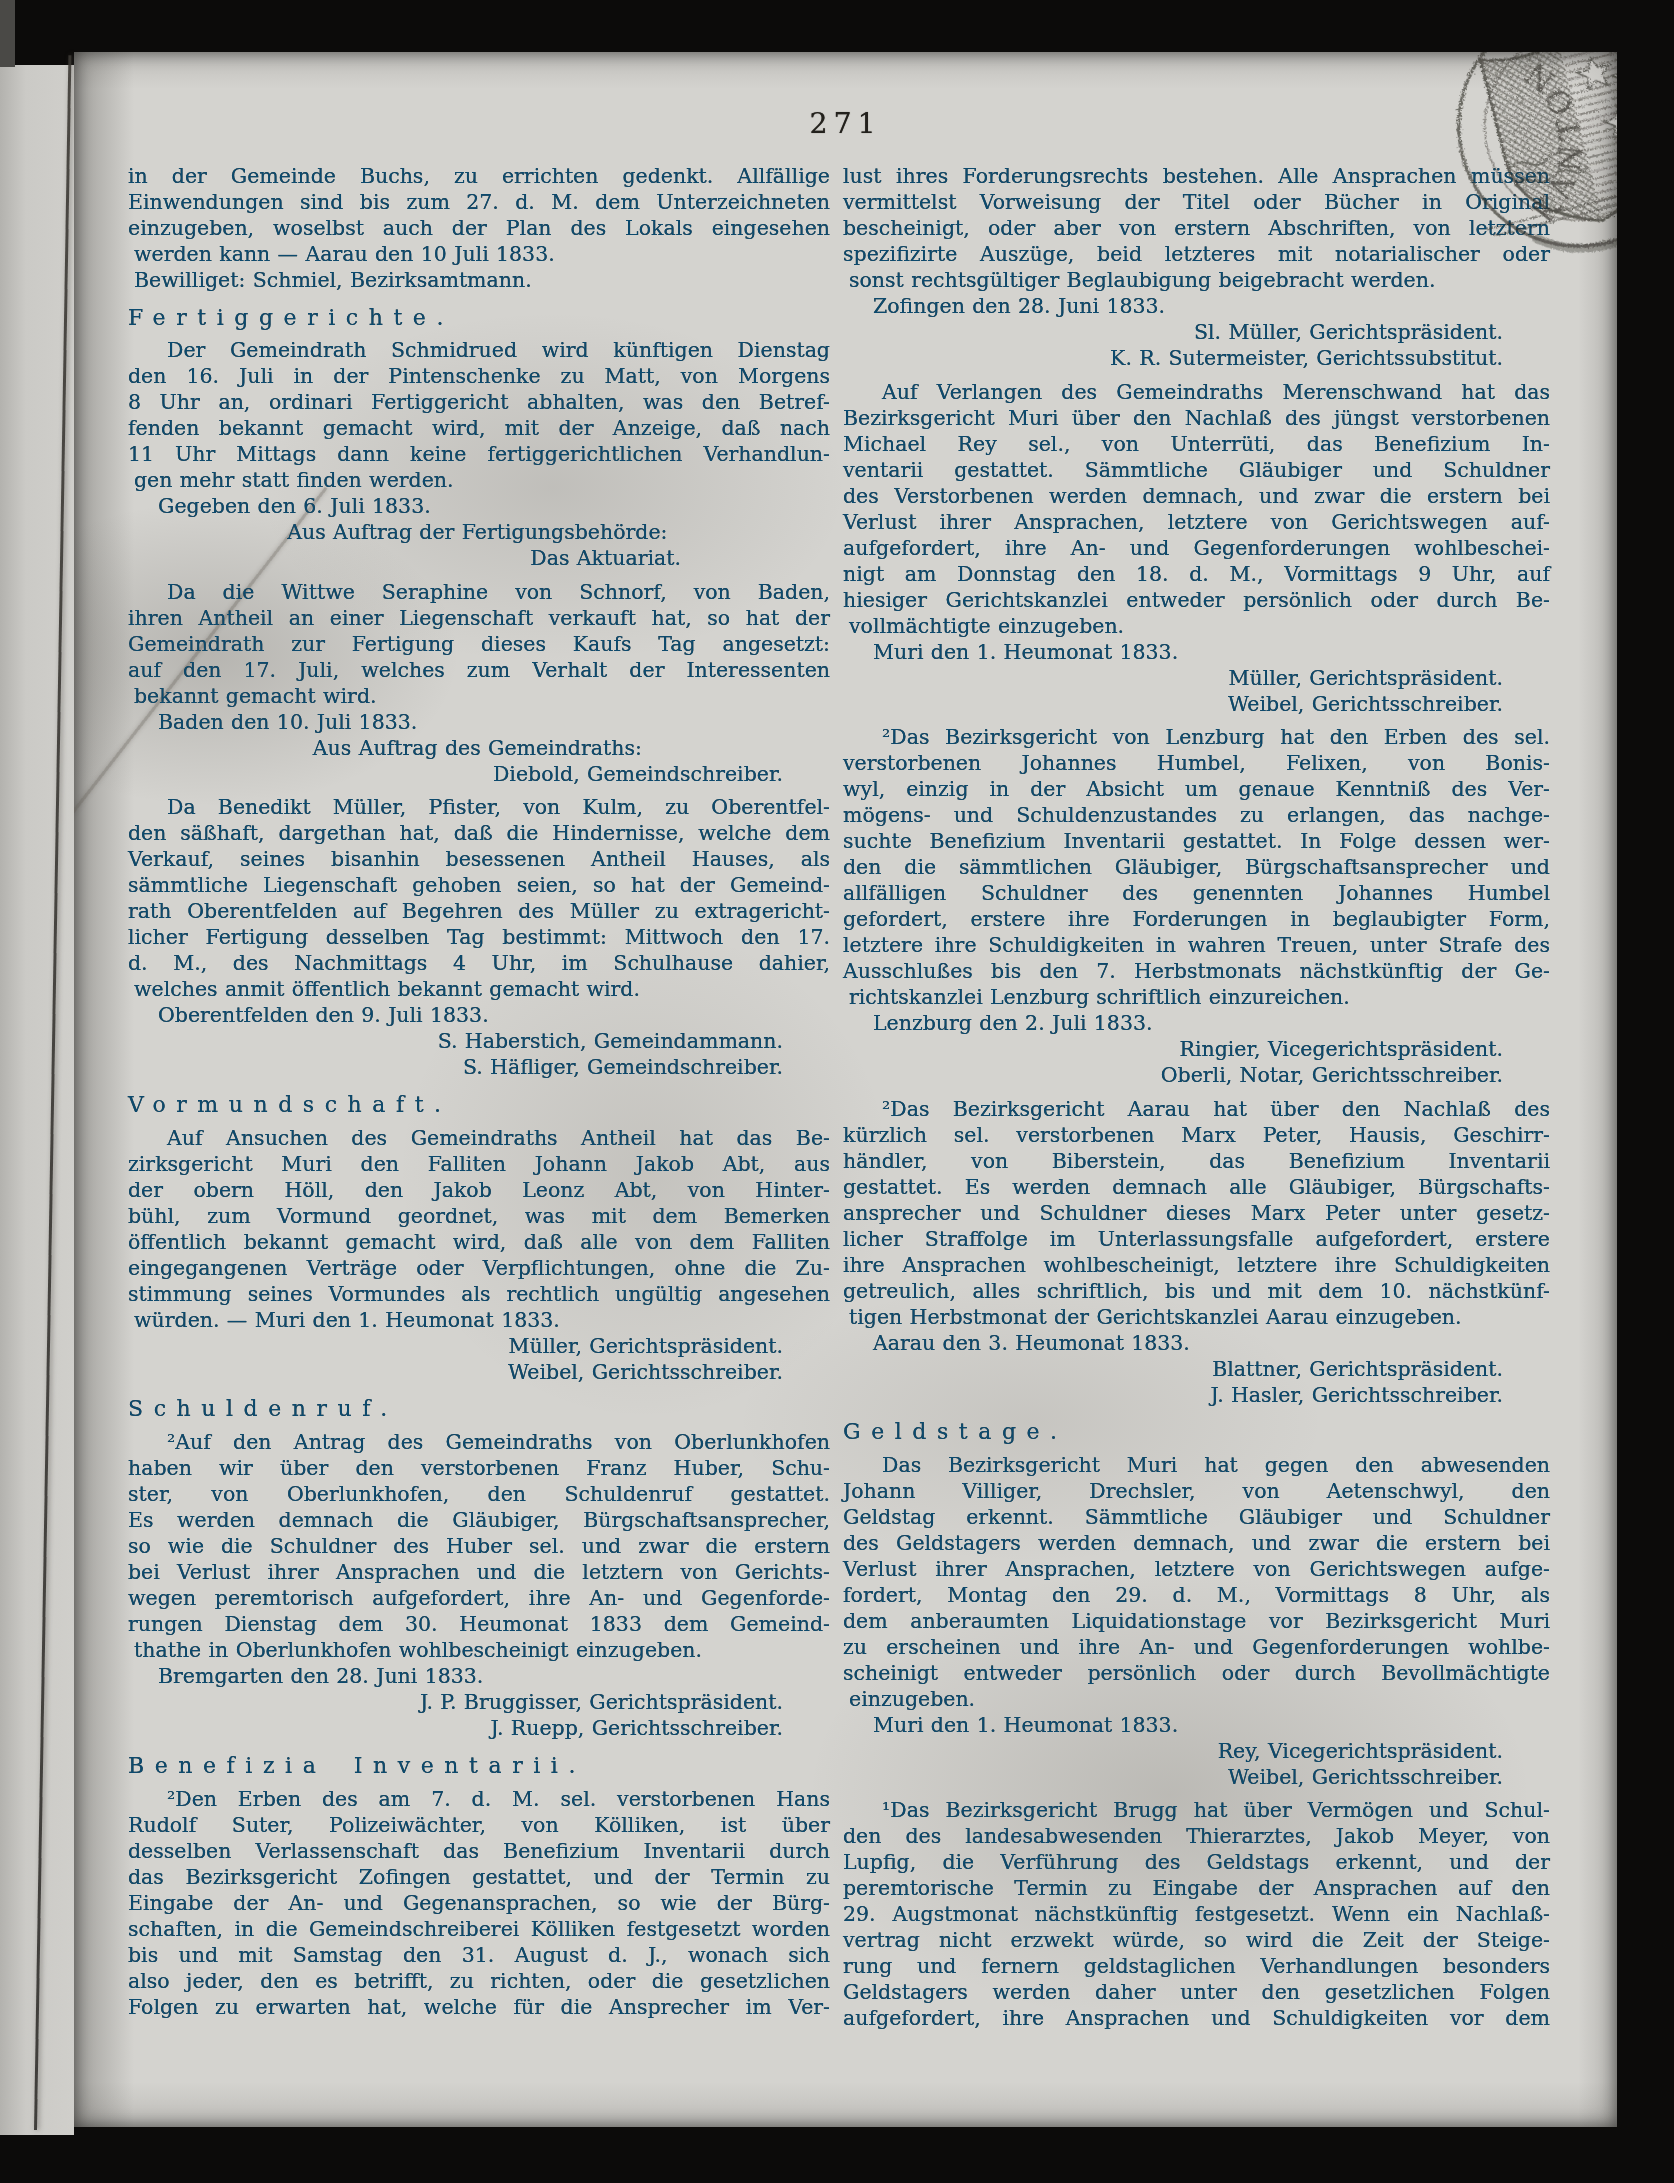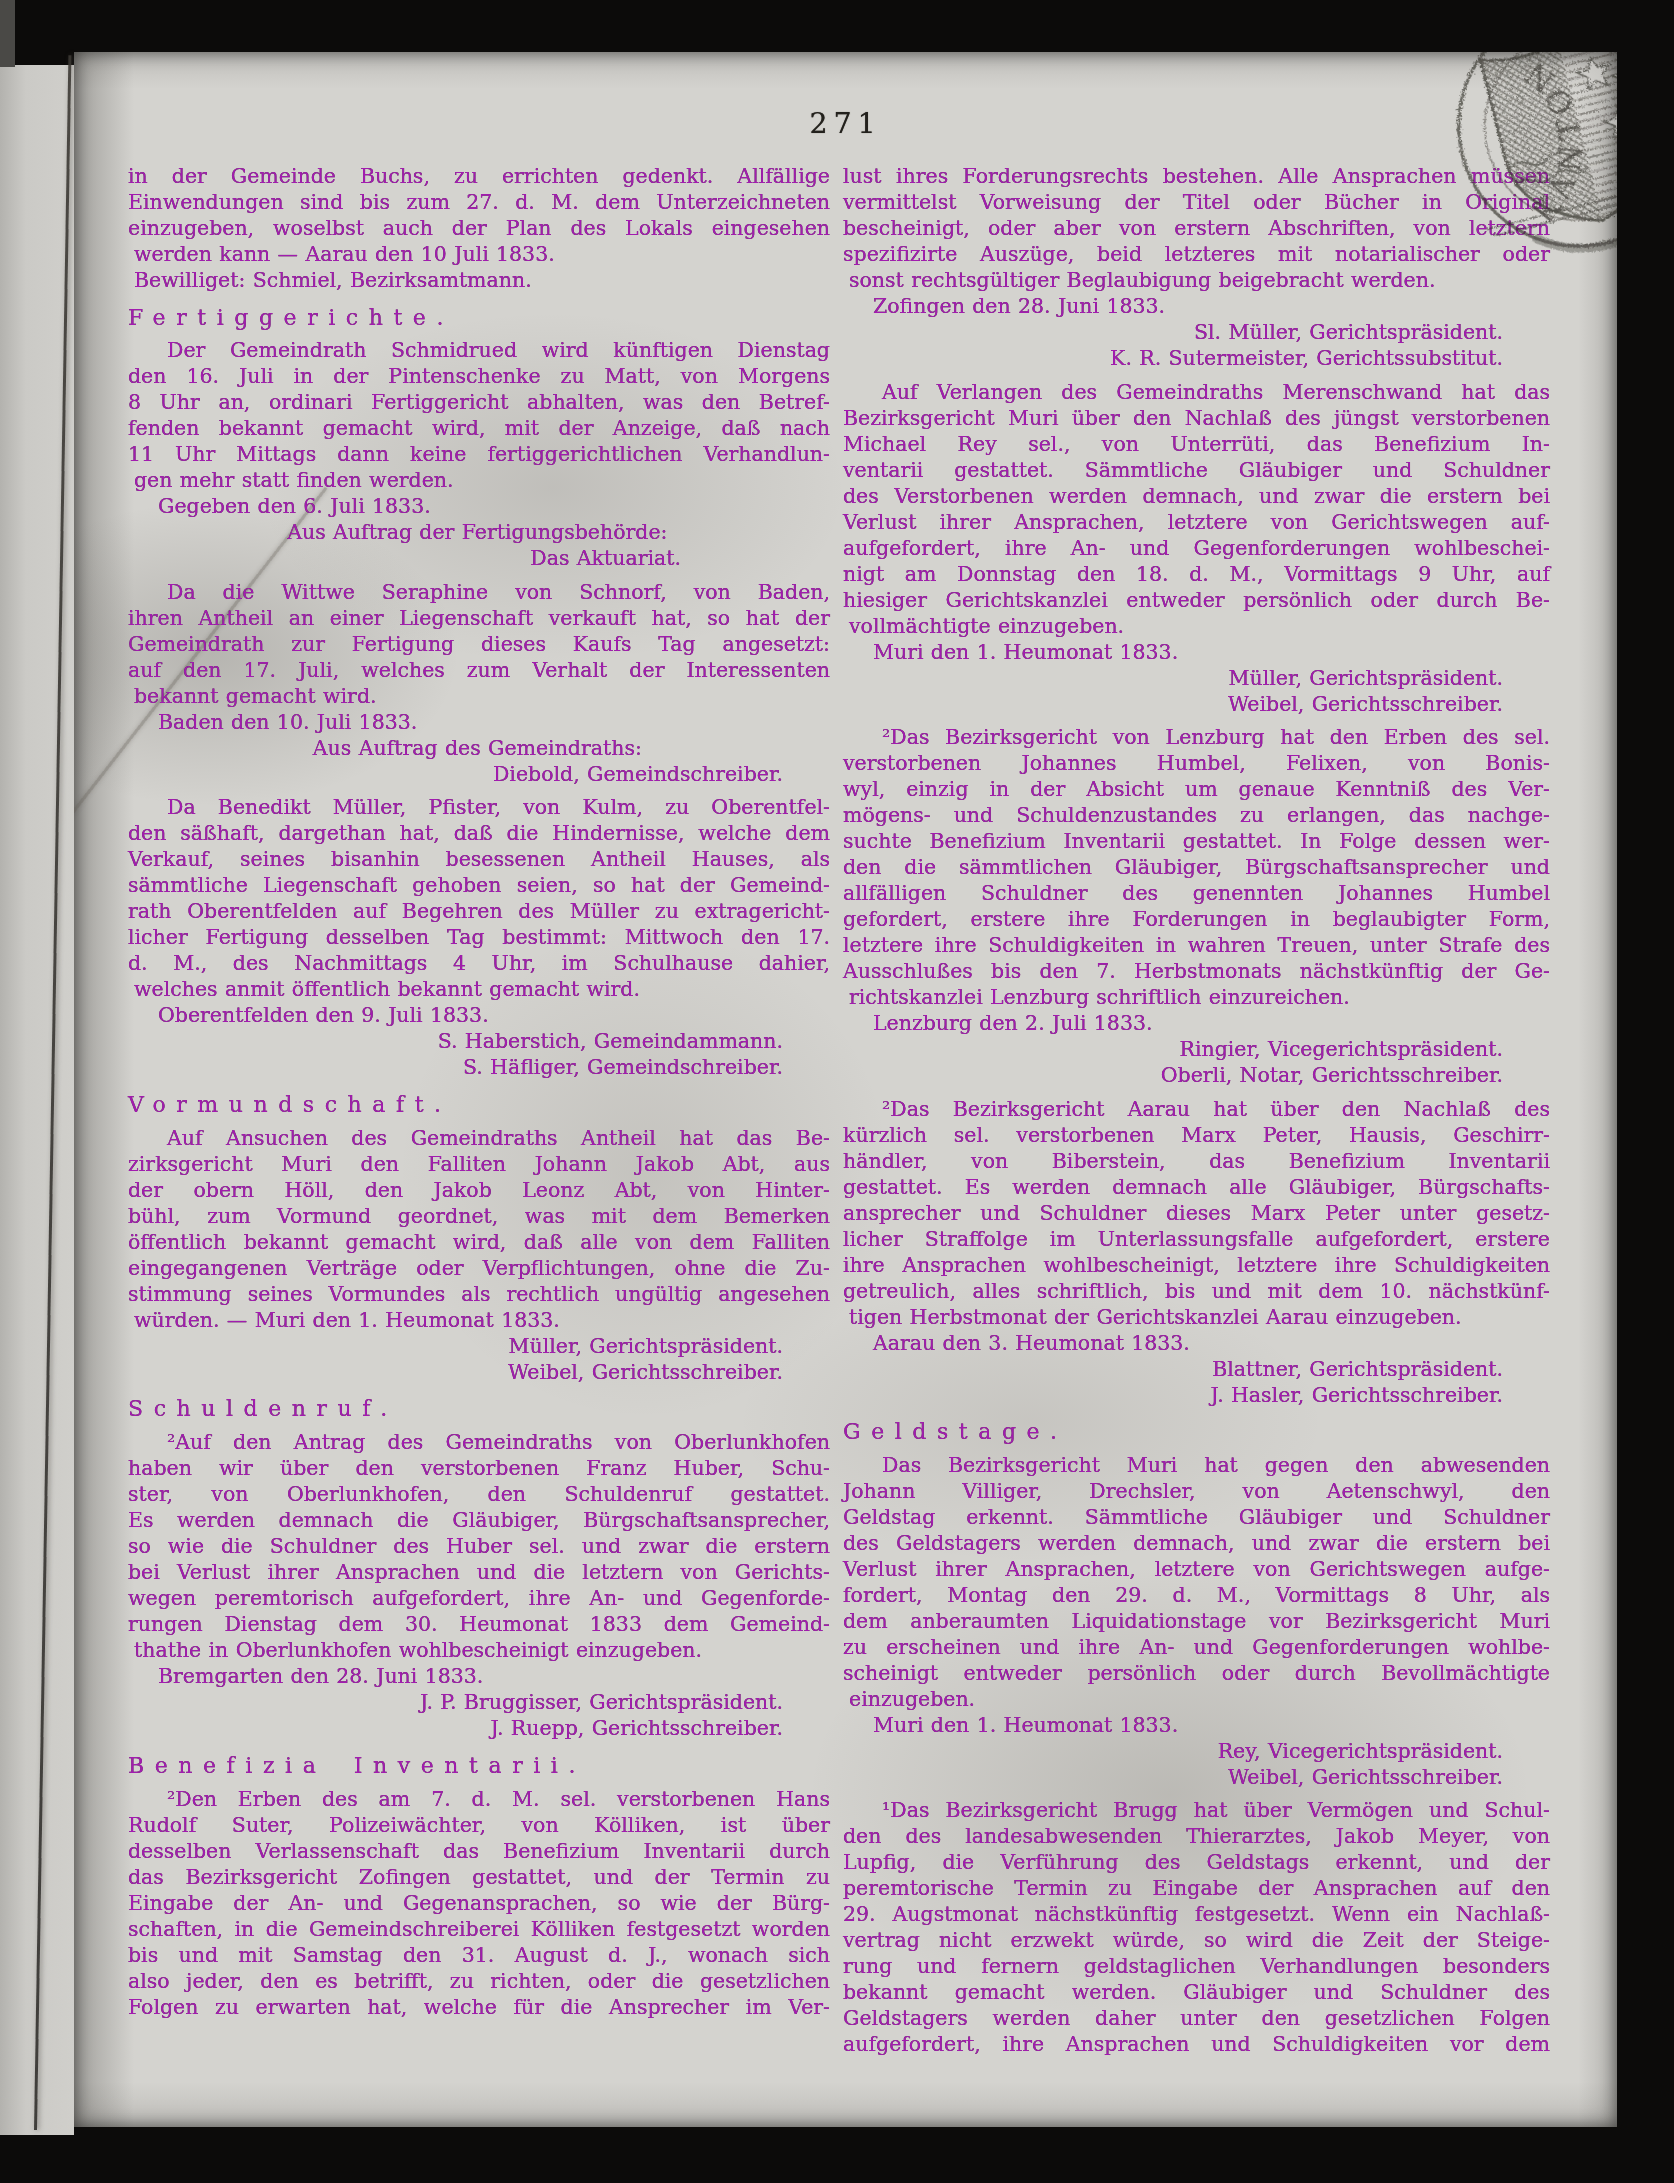--- a/index.html
+++ b/index.html
@@ -48,21 +48,21 @@
     background:rgba(95,90,82,.38);transform:rotate(38deg);transform-origin:top left;
     box-shadow:0 0 4.2px rgba(95,90,82,.35);
   }
   #page-number{
     position:absolute;left:0;top:55px;width:100%;text-align:center;
     font-size:28.5px;letter-spacing:5.9px;color:#23211d;
     text-shadow:0 0 0.8px rgba(40,36,30,.8);
   }
   .col{
     position:absolute;top:111px;width:702px;
-    font-size:20.5px;line-height:26px;color:#a21caf;
+    font-size:20.5px;line-height:26px;color:#0c4a6e;
     text-shadow:0 0 0.6px rgba(45,40,34,.85);
     word-spacing:0.8px;
   }
   #col-left{left:54px;}
   #col-right{left:769px;width:707px;}
   .heading{
     font-size:22px;letter-spacing:.48em;word-spacing:.45em;
     margin:11.7px 0 6.7px 0;white-space:nowrap;
   }
   .par{margin:0;}
@@ -248,21 +248,20 @@
         <div class="ln s">Weibel, Gerichtsschreiber.</div>
       </div>
       <div class="par">
         <div class="ln f">¹Das Bezirksgericht Brugg hat über Vermögen und Schul-</div>
         <div class="ln j">den des landesabwesenden Thierarztes, Jakob Meyer, von</div>
         <div class="ln j">Lupfig, die Verführung des Geldstags erkennt, und der</div>
         <div class="ln j">peremtorische Termin zu Eingabe der Ansprachen auf den</div>
         <div class="ln j">29. Augstmonat nächstkünftig festgesetzt. Wenn ein Nachlaß-</div>
         <div class="ln j">vertrag nicht erzwekt würde, so wird die Zeit der Steige-</div>
         <div class="ln j">rung und fernern geldstaglichen Verhandlungen besonders</div>
-        <div class="ln j">bekannt gemacht werden. Gläubiger und Schuldner des</div>
         <div class="ln j">Geldstagers werden daher unter den gesetzlichen Folgen</div>
         <div class="ln j">aufgefordert, ihre Ansprachen und Schuldigkeiten vor dem</div>
       </div>
     </div>
 
   <svg id="stamp" viewBox="-160 -160 320 320">
     <defs>
       <pattern id="xh" width="9" height="9" patternUnits="userSpaceOnUse">
         <path d="M0 0L9 9M9 0L0 9" stroke="#39372f" stroke-width="1.4" fill="none"></path>
       </pattern>

